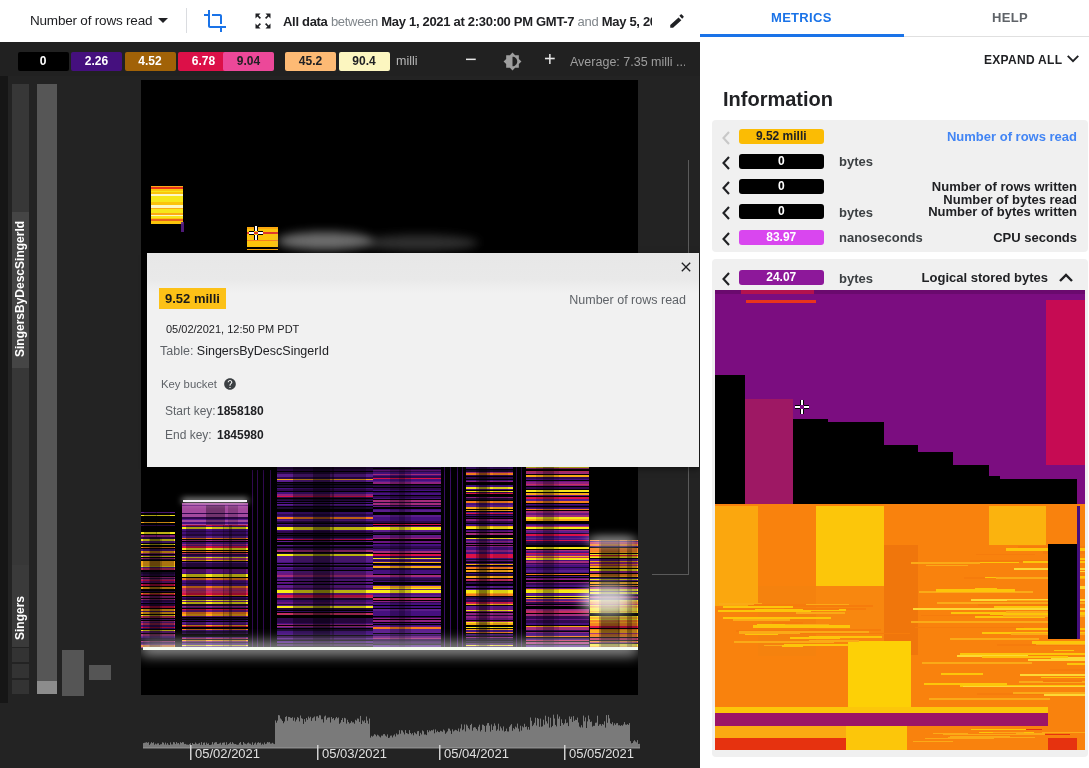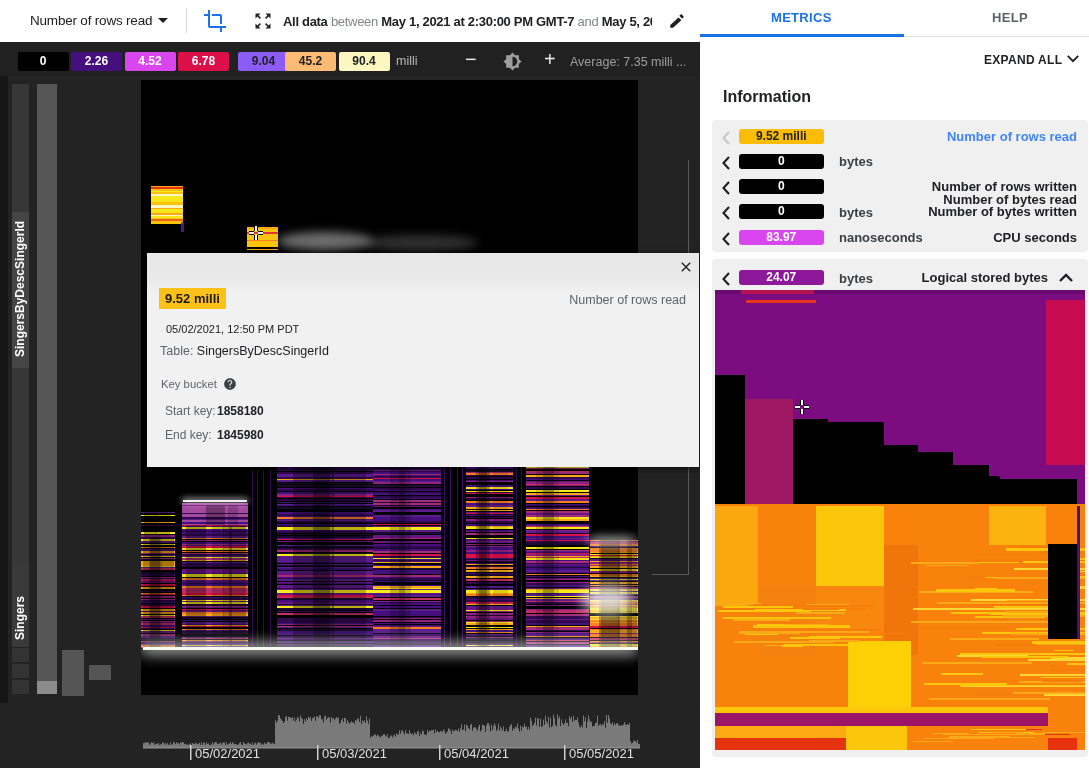--- a/index.html
+++ b/index.html
@@ -42,21 +42,21 @@
 .ct { position:absolute; font-size:13px; color:#202124; }
 .ck { position:absolute; font-size:12px; color:#202124; }
 .cg { color:#5f6368; }
 
 #right { position:absolute; left:700px; top:0; width:389px; height:768px; background:#fff; }
 .tab { position:absolute; top:10px; font-size:13px; font-weight:bold; letter-spacing:0.3px; }
 #tabline { position:absolute; left:700px; top:33.5px; width:204px; height:3px; background:#1a73e8; }
 #tabgray { position:absolute; left:904px; top:35.5px; width:185px; height:1px; background:#e0e0e0; }
 #expand { position:absolute; left:984px; top:52.5px; font-size:12px; font-weight:bold;
   letter-spacing:0.3px; color:#202124; }
-#info { position:absolute; left:723px; top:88px; font-size:16px; font-weight:bold; color:#202124; }
+#info { position:absolute; left:723px; top:88px; font-size:20px; font-weight:bold; color:#202124; }
 .grp { position:absolute; left:712px; width:376px; background:#f0f0f0; border-radius:4px; }
 .mrow { position:absolute; left:0; width:100%; height:25px; }
 .chev { position:absolute; left:10px; top:5px; }
 .badge { position:absolute; left:26.5px; top:3px; width:85.5px; height:15px; border-radius:3px;
   text-align:center; font-size:12px; font-weight:bold; line-height:15px; color:#fff; }
 .unit { position:absolute; left:127px; top:3.5px; font-size:13px; font-weight:bold; color:#3c4043; }
 .mlab { position:absolute; right:11px; top:3px; font-size:13px; font-weight:bold; color:#202124; }
 </style></head>
 <body>
 <div id="stage">
@@ -1340,23 +1340,23 @@
         </svg>
     <span id="datetxt">All data <span class="g">between </span>May 1, 2021 at 2:30:00 PM GMT-7 <span class="g">and </span>May 5, 2021</span>
     <svg class="abs" style="left:668px;top:12px" width="18" height="18" viewBox="0 0 24 24" fill="#202124">
           <path d="M3 17.25V21h3.75L17.81 10.94l-3.75-3.75L3 17.25zM20.71 7.04c.39-.39.39-1.02 0-1.41l-2.34-2.34c-.39-.39-1.02-.39-1.41 0l-1.83 1.83 3.75 3.75 1.83-1.83z"></path>
         </svg>
   </div>
 
   <div id="legend">
     <div class="lbox" style="left:17.5px;background:#000">0</div>
     <div class="lbox" style="left:71px;background:#45107e">2.26</div>
-    <div class="lbox" style="left:124.5px;background:#d946ef">4.52</div>
+    <div class="lbox" style="left:124.5px;background:#a16207">4.52</div>
     <div class="lbox" style="left:178px;background:#dc1048">6.78</div>
-    <div class="lbox" style="left:238px;background:#8b5cf6;color:#202124">9.04</div>
+    <div class="lbox" style="left:223px;background:#ec4899;color:#202124">9.04</div>
     <div class="lbox" style="left:285px;background:#fdba74;color:#202124">45.2</div>
     <div class="lbox" style="left:338.5px;background:#fcf6c0;color:#202124">90.4</div>
     <span id="lmilli">milli</span>
     <span id="lminus">−</span>
     <svg class="abs" style="left:503px;top:10px" width="19" height="19" viewBox="0 0 24 24" fill="#9e9e9e">
           <path d="M20 15.31L23.31 12 20 8.69V4h-4.69L12 .69 8.69 4H4v4.69L.69 12 4 15.31V20h4.69L12 23.31 15.31 20H20v-4.69zM12 18V6c3.31 0 6 2.69 6 6s-2.69 6-6 6z"></path>
         </svg>
     <span id="lplus">+</span>
     <span id="lavg">Average: 7.35 milli ...</span>
   </div>

